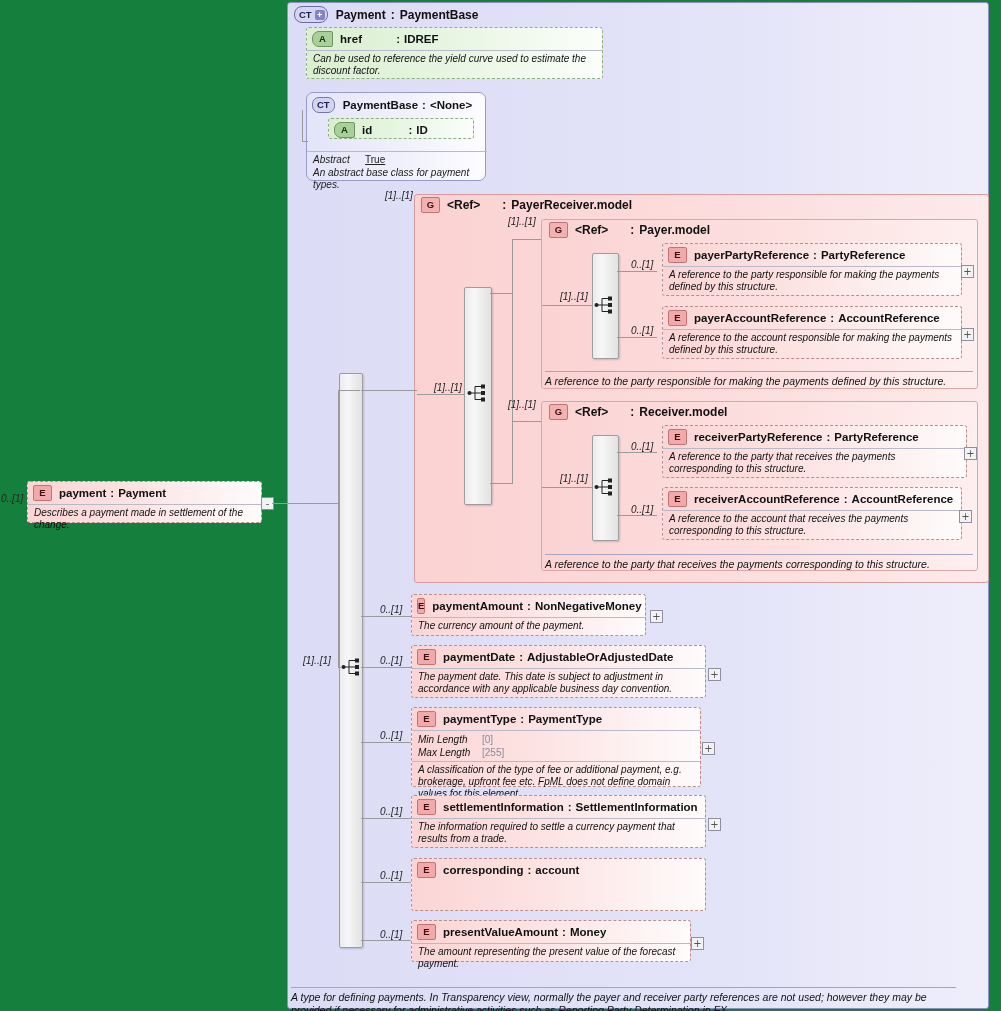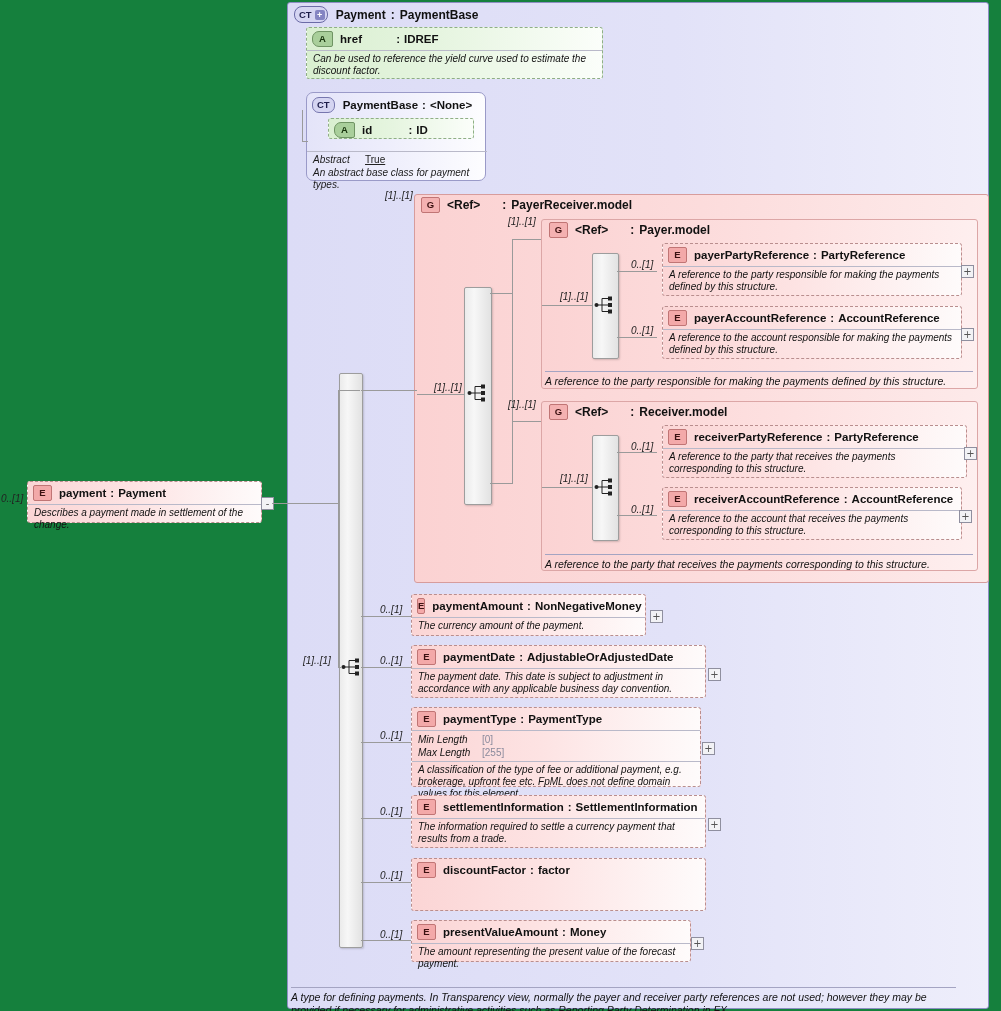--- a/index.html
+++ b/index.html
@@ -443,23 +443,23 @@
     </div>
     <div class="card-doc">The information required to settle a currency payment that results from a trade.</div>
   </div>
   <div class="tog" style="left:708px;top:818px;">+</div>
 
   <div class="abs ln ln-h" style="left:361px;top:882px;width:50px;"></div>
   <div class="card-lbl" style="left:380px;top:870px;">0..[1]</div>
   <div class="abs card card-el" style="left:411px;top:858px;width:295px;height:53px;">
     <div class="card-title">
       <span class="badge badge-E">E</span>
-      <span>discountFactor</span>
-      <span class="sep">:</span>
-      <span>factor</span>
+      <span>corresponding</span>
+      <span class="sep">:</span>
+      <span>account</span>
     </div>
   </div>
 
   <div class="abs ln ln-h" style="left:361px;top:940px;width:50px;"></div>
   <div class="card-lbl" style="left:380px;top:929px;">0..[1]</div>
   <div class="abs card card-el" style="left:411px;top:920px;width:280px;height:42px;">
     <div class="card-title">
       <span class="badge badge-E">E</span>
       <span>presentValueAmount</span>
       <span class="sep">:</span>

